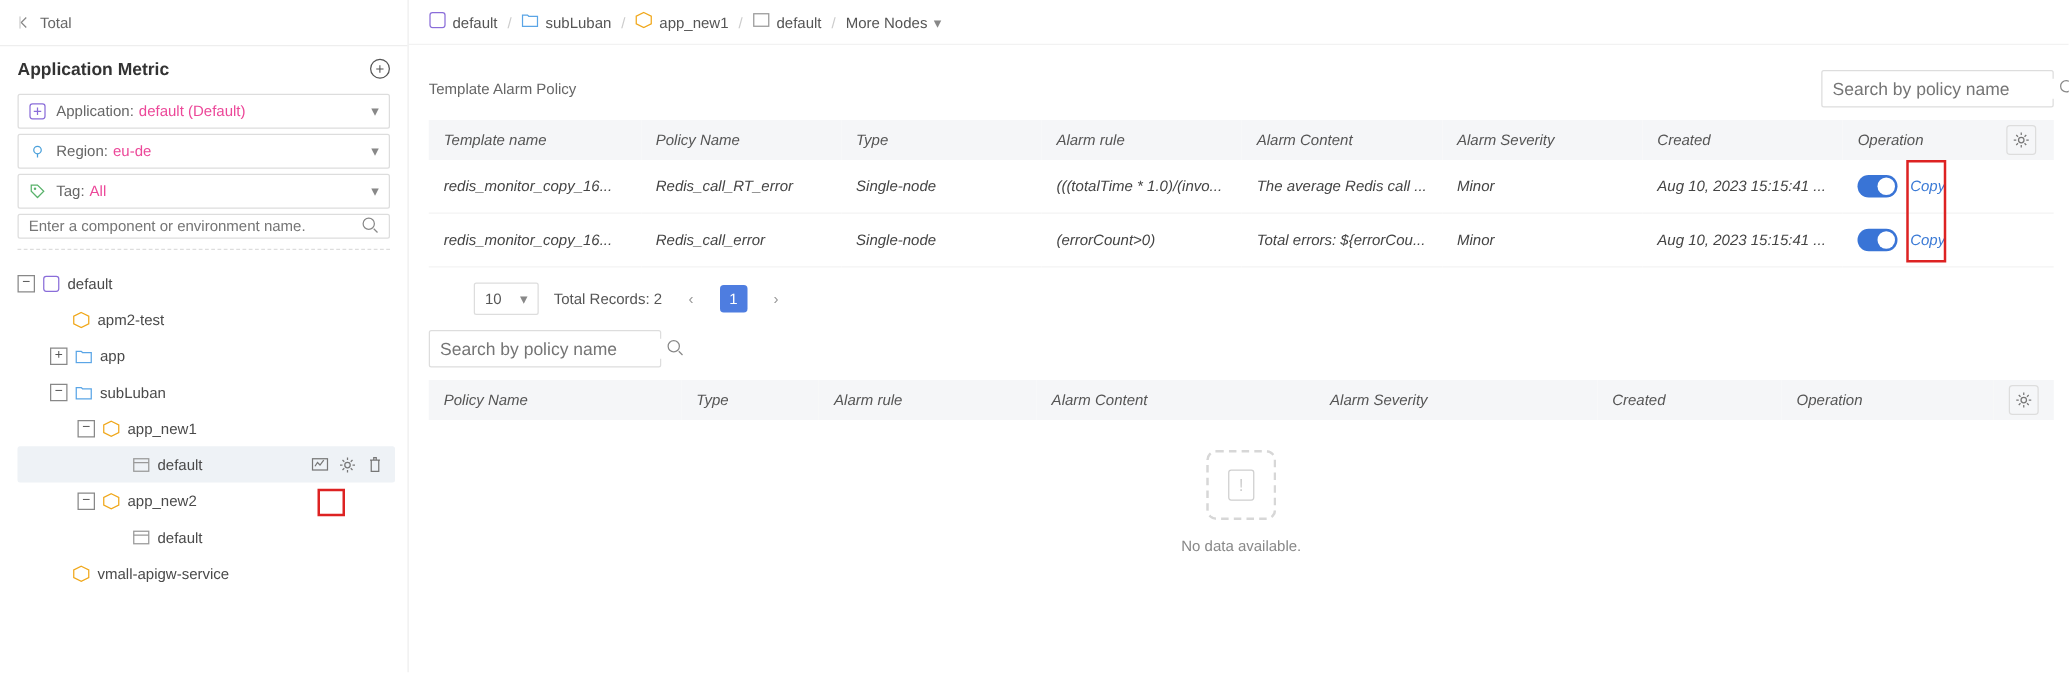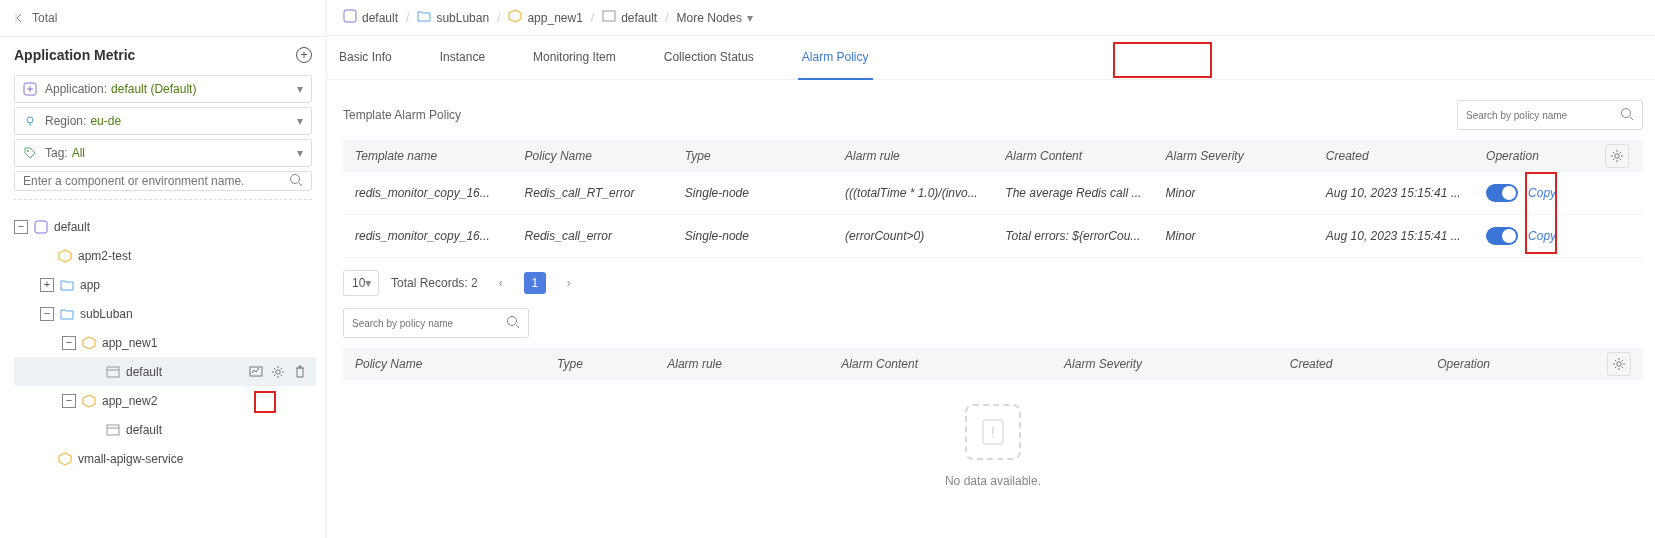--- a/index.html
+++ b/index.html
@@ -8,21 +8,21 @@
 
 .sidebar { width:327px; border-right:1px solid #eee; position:relative; }
 .hide-bar { height:36px; display:flex; align-items:center; padding:0 14px; color:#666; cursor:pointer; }
 .hide-bar .chev { width:12px; height:12px; display:inline-flex; align-items:center; justify-content:center; margin-right:6px; }
 .sb-head { display:flex; align-items:flex-end; justify-content:space-between; padding:10px 14px 8px; border-top:1px solid #eee; }
 .sb-head h3 { font-size:14px; font-weight:bold; color:#333; }
 .sb-head .plus { width:16px; height:16px; border:1.5px solid #555; border-radius:50%; display:flex; align-items:center; justify-content:center; font-size:12px; color:#555; cursor:pointer; }
 .sel-row { margin:4px 14px; border:1px solid #ddd; border-radius:2px; height:28px; display:flex; align-items:center; padding:0 8px; cursor:pointer; position:relative; }
 .sel-row .mini-ic { width:14px; height:14px; margin-right:8px; display:inline-flex; align-items:center; justify-content:center; }
 .sel-row .lbl { color:#666; margin-right:4px; }
-.sel-row .val { color:#4d7c0f; }
+.sel-row .val { color:#ec4899; }
 .sel-row .caret { position:absolute; right:8px; color:#888; }
 .search { margin:4px 14px 8px; border:1px solid #ddd; border-radius:2px; height:20px; display:flex; align-items:center; padding:0 8px; }
 .search input { border:none; outline:none; flex:1; font-size:12px; color:#333; }
 .dashsep { border-top:1px dashed #ddd; margin:4px 14px 8px; }
 
 
 .tree { padding:4px 10px 0 14px; }
 .tnode { display:flex; align-items:center; height:29px; padding-left:0; cursor:pointer; color:#4a4a4a; position:relative; }
 .tnode .sq { width:14px; height:14px; border:1px solid #888; display:inline-flex; align-items:center; justify-content:center; margin-right:6px; font-size:11px; color:#555; line-height:1; }
 .tnode .ic { width:14px; height:14px; margin-right:6px; display:inline-flex; align-items:center; justify-content:center; }
@@ -44,37 +44,37 @@
 .tabs-wrap { position:relative; padding:14px 0 0 0; }
 .tabs { display:flex; gap:40px; padding:0 8px 0 8px; border-bottom:1px solid #f0f0f0; }
 .tab { padding:0 4px 14px; color:#555; cursor:pointer; }
 .tab.active { color:#3c7bd6; border-bottom:2px solid #3c7bd6; margin-bottom:-1px; }
 .redbox.rb2 { top:6px; left:786px; width:99px; height:36px; }
 
 .panel { padding:14px 12px 0 16px; }
 .panel-head { display:flex; align-items:center; justify-content:space-between; margin:6px 0 10px; }
 .panel-head .ttl { color:#666; font-size:12px; }
 .searchbox { border:1px solid #ddd; border-radius:2px; height:30px; width:186px; display:flex; align-items:center; padding:0 8px; }
-.searchbox input { border:none; outline:none; flex:1; font-size:10px; }
+.searchbox input { border:none; outline:none; flex:1; font-size:14px; }
 
 table { width:100%; border-collapse:collapse;font-style:italic; }
 thead th { text-align:left; font-weight:normal; color:#555; background:#f5f6f8; height:32px; padding:0 12px; font-size:12px; }
 tbody td { padding:12px 12px; color:#444; font-size:12px; border-bottom:1px solid #f4f4f4; }
 .th-settings { width:28px; text-align:center; }
 .gear-btn { width:24px; height:24px; border:1px solid #ddd; border-radius:3px; display:inline-flex; align-items:center; justify-content:center; color:#666; cursor:pointer; }
 
 .switch { width:32px; height:18px; background:#3974d6; border-radius:9px; position:relative; display:inline-block; vertical-align:middle; margin-right:10px; cursor:pointer; }
 .switch::after { content:''; position:absolute; right:2px; top:2px; width:14px; height:14px; background:#fff; border-radius:50%; }
 .copy-link { color:#3c7bd6; cursor:pointer; }
 .opcell { display:flex; align-items:center; }
 .redbox.rb3 { position:absolute; top:0px; left:-3px; width:32px; height:82px; border:2px solid #d22; }
 .rel { position:relative; }
 
 .pager { display:flex; align-items:center; gap:12px; padding:12px 0 0 0; color:#555; }
-.pg-sel { border:1px solid #ddd; border-radius:2px; height:26px; width:36px; display:flex; align-items:center; justify-content:space-between; padding:0 8px; cursor:pointer; }
+.pg-sel { border:1px solid #ddd; border-radius:2px; height:26px; width:52px; display:flex; align-items:center; justify-content:space-between; padding:0 8px; cursor:pointer;margin-left:36px; }
 .pg-btn { width:22px; height:22px; display:inline-flex; align-items:center; justify-content:center; color:#999; cursor:pointer; }
 .pg-cur { width:22px; height:22px; background:#4e7de0; color:#fff; border-radius:3px; display:inline-flex; align-items:center; justify-content:center; }
 
 .add-btn { border:1px solid #ccc; border-radius:3px; height:30px; padding:0 12px; display:inline-flex; align-items:center; gap:6px; cursor:pointer; color:#444; }
 .nodata { text-align:center; padding:24px 0 10px; color:#888; }
 .nodata .img { width:56px; height:56px; margin:0 auto 14px; border:2px dashed #d7d7d7; border-radius:8px; display:flex; align-items:center; justify-content:center; color:#bbb; font-size:20px; }
 .nodata .img svg{opacity:.7}
 
 .ic-app-svg{width:14px;height:14px;}
 </style>
@@ -287,30 +287,20 @@
           </svg></span>
       <span>default</span>
     </span>
     <span class="sep">/</span>
     <span class="seg">
       <span>More Nodes</span>
       <span style="color:#888">▾</span>
     </span>
   </div>
 
-  <div class="tabs-wrap">
-    <div class="tabs">
-      <div class="tab">Basic Info</div>
-      <div class="tab">Instance</div>
-      <div class="tab">Monitoring Item</div>
-      <div class="tab">Collection Status</div>
-      <div class="tab active">Alarm Policy</div>
-    </div>
-    <div class="redbox rb2"></div>
-  </div>
 
   <div class="panel">
     <div class="panel-head">
       <span class="ttl">Template Alarm Policy</span>
       <div class="searchbox">
         <input placeholder="Search by policy name" style="">
         <span><svg width="14" height="14" viewBox="0 0 14 14">
               <circle cx="6" cy="6" r="4.5" fill="none" stroke="#888"></circle>
               <path d="M10 10l3 3" stroke="#888"></path>
             </svg></span>

